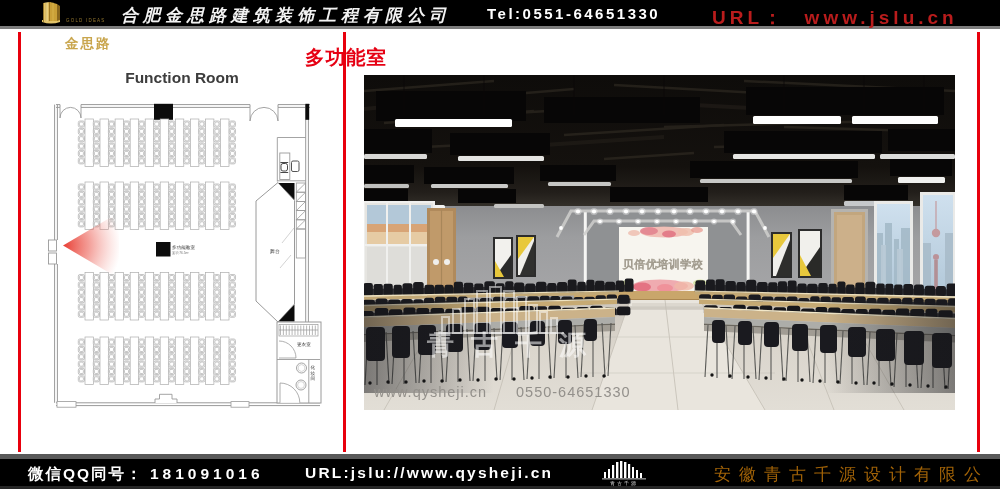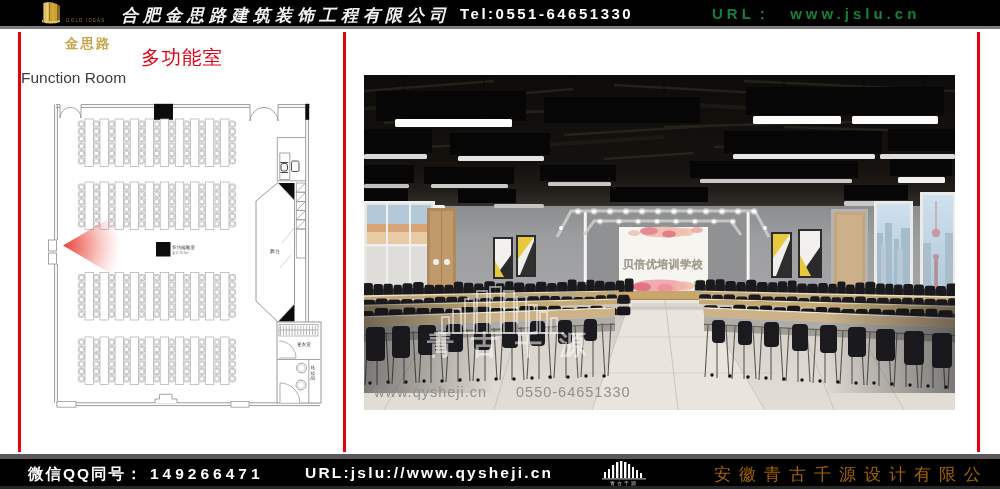--- a/index.html
+++ b/index.html
@@ -17,23 +17,23 @@
 
 <div class="abs" style="left:0;top:459px;width:1000px;height:30px;background:#000;"></div>
 <div class="abs" style="left:0;top:486px;width:1000px;height:3px;background:#262626;"></div>
 
 <div class="abs" style="left:18px;top:32px;width:3px;height:420px;background:#e8000d;"></div>
 
 <div class="abs" style="left:343px;top:32px;width:3px;height:420px;background:#e8000d;"></div>
 
 <div class="abs" style="left:977px;top:32px;width:3px;height:420px;background:#e8000d;"></div>
 
-<div class="abs" style="left:21px;top:44px;width:322px;text-align:center;color:#e60013;font-size:19.5px;font-weight:normal;letter-spacing:1px;">多功能室</div>
-
-<div class="abs" style="left:21px;top:69px;width:322px;color:#3d3d3d;font-size:15.5px;">Function Room</div>
+<div class="abs" style="left:21px;top:44px;width:322px;text-align:right;color:#e60013;font-size:19.5px;font-weight:bold;letter-spacing:1px;padding-left:44px;">多功能室</div>
+
+<div class="abs" style="left:21px;top:69px;width:322px;text-align:center;color:#3d3d3d;font-size:15.5px;font-weight:bold;">Function Room</div>
 
 <svg class="abs" style="left:38px;top:1px;" width="26" height="24" viewBox="0 0 26 24">
 <defs>
       <linearGradient id="gld" x1="0" y1="0" x2="1" y2="0">
 <stop offset="0" stop-color="#6a5012"></stop>
         <stop offset="0.22" stop-color="#eac768"></stop>
         <stop offset="0.5" stop-color="#fdeeb0"></stop>
         <stop offset="0.78" stop-color="#cda139"></stop>
         <stop offset="1" stop-color="#86641a"></stop>
       </linearGradient>
@@ -45,25 +45,25 @@
 <line x1="8" y1="1.6" x2="8" y2="20.6" stroke="#b08a28" stroke-width="0.8"></line>
 <line x1="10" y1="1.3" x2="10" y2="20.3" stroke="#f2dc90" stroke-width="0.8"></line>
 <line x1="15" y1="1.6" x2="15" y2="20" stroke="#e0bc55" stroke-width="0.7"></line>
 </svg>
 
 <div class="abs" style="left:65px;top:2px;color:#c9a64e;font-size:13.5px;font-weight:bold;letter-spacing:2px;margin-top:33px;">金思路</div>
 <div class="abs" style="left:66px;top:17.5px;color:#95782f;font-size:4.5px;letter-spacing:1.2px;">GOLD IDEAS</div>
 
 <div class="abs" style="left:121px;top:4px;color:#f2f2f2;font-size:17px;font-weight:bold;letter-spacing:5px;font-style:italic;">合肥金思路建筑装饰工程有限公司</div>
 
-<div class="abs" style="left:460px;top:5px;color:#fff;font-size:15px;font-weight:bold;letter-spacing:2.5px;">Tel:0551-64651330</div>
-
-<div class="abs" style="left:712px;top:5px;color:#15803d;font-size:15px;font-weight:bold;letter-spacing:4px;">URL：&nbsp; www.jslu.cn</div>
-
-<div class="abs" style="left:28px;top:464px;color:#fff;font-size:15.5px;font-weight:bold;letter-spacing:2px;">微信QQ同号：&nbsp;<span style="letter-spacing:4px;">149266471</span></div>
+<div class="abs" style="left:487px;top:5px;color:#fff;font-size:15px;font-weight:bold;letter-spacing:2.5px;">Tel:0551-64651330</div>
+
+<div class="abs" style="left:712px;top:5px;color:#b91c1c;font-size:19px;font-weight:bold;letter-spacing:4px;">URL：&nbsp; www.jslu.cn</div>
+
+<div class="abs" style="left:28px;top:464px;color:#fff;font-size:15.5px;font-weight:bold;letter-spacing:2px;">微信QQ同号：&nbsp;<span style="letter-spacing:4px;">181091016</span></div>
 
 <div class="abs" style="left:305px;top:464px;color:#fff;font-size:15.5px;font-weight:bold;letter-spacing:2.2px;">URL:jslu://www.qysheji.cn</div>
 
 <svg class="abs" style="left:600px;top:460px;" width="56" height="26" viewBox="0 0 56 26">
 <g fill="#fff">
 <rect x="4" y="12" width="2" height="6"></rect>
       <rect x="8" y="9" width="2" height="9"></rect>
       <rect x="12" y="5" width="2.2" height="13"></rect>
       <rect x="16" y="2" width="2.4" height="16"></rect>
       <rect x="20" y="1" width="2.4" height="17"></rect>

